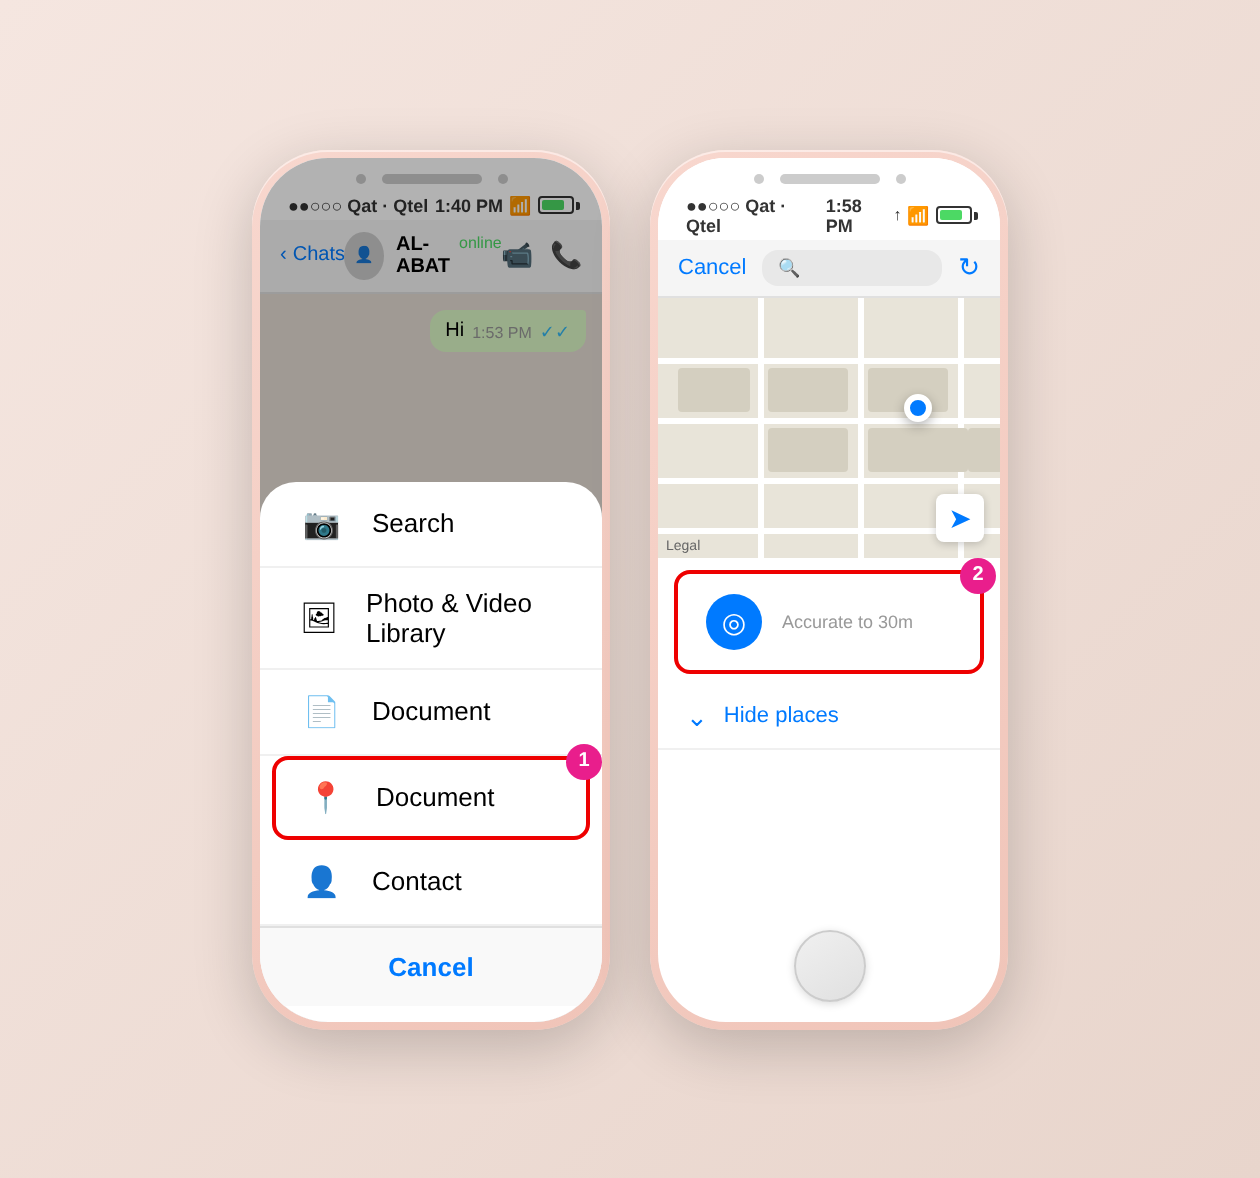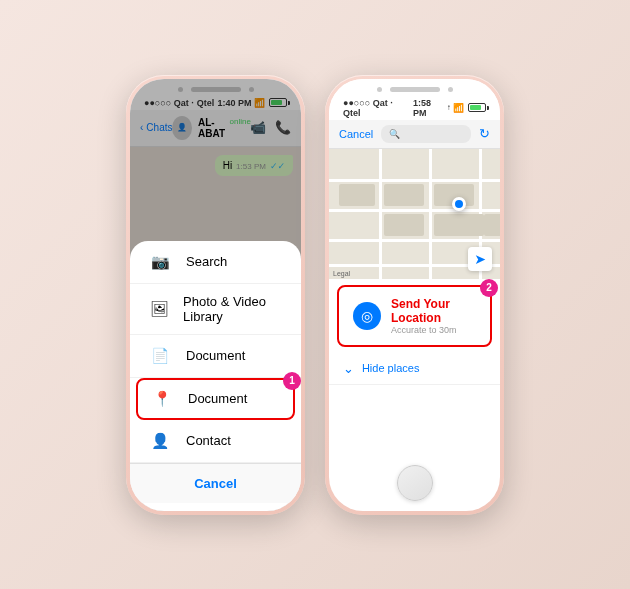--- a/index.html
+++ b/index.html
@@ -580,21 +580,20 @@
         <span class="map-legal">Legal</span>
       </div>
 
       <div class="loc-list">
 
         <div class="send-location-item" style="position:relative;">
           <div class="send-loc-icon">
             <span>◎</span>
           </div>
           <div class="send-loc-text">
-            <span class="send-loc-title">Send Your Location</span>
             <span class="send-loc-sub">Accurate to 30m</span>
           </div>
           <div class="step-badge" style="top:-8px; right:-8px;">2</div>
         </div>
 
         <div class="hide-places-item">
           <span style="font-size:13px;">⌄</span>
           <span>Hide places</span>
         </div>
       </div>

